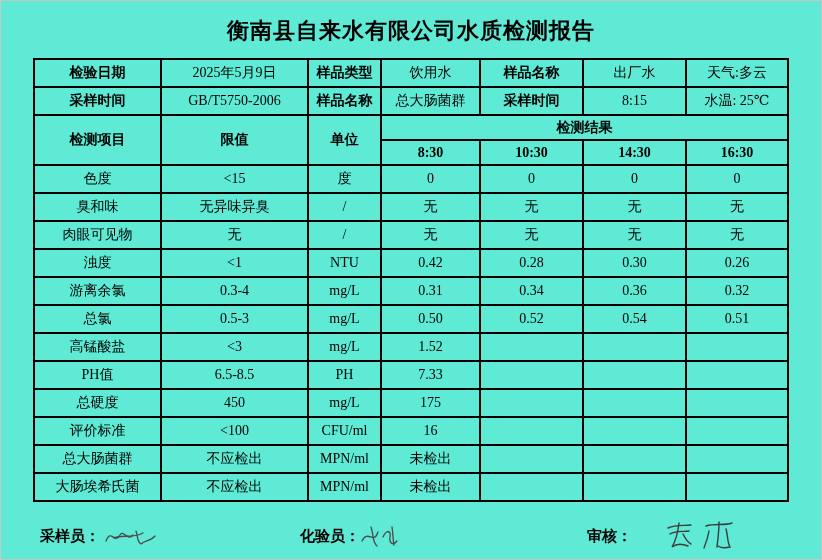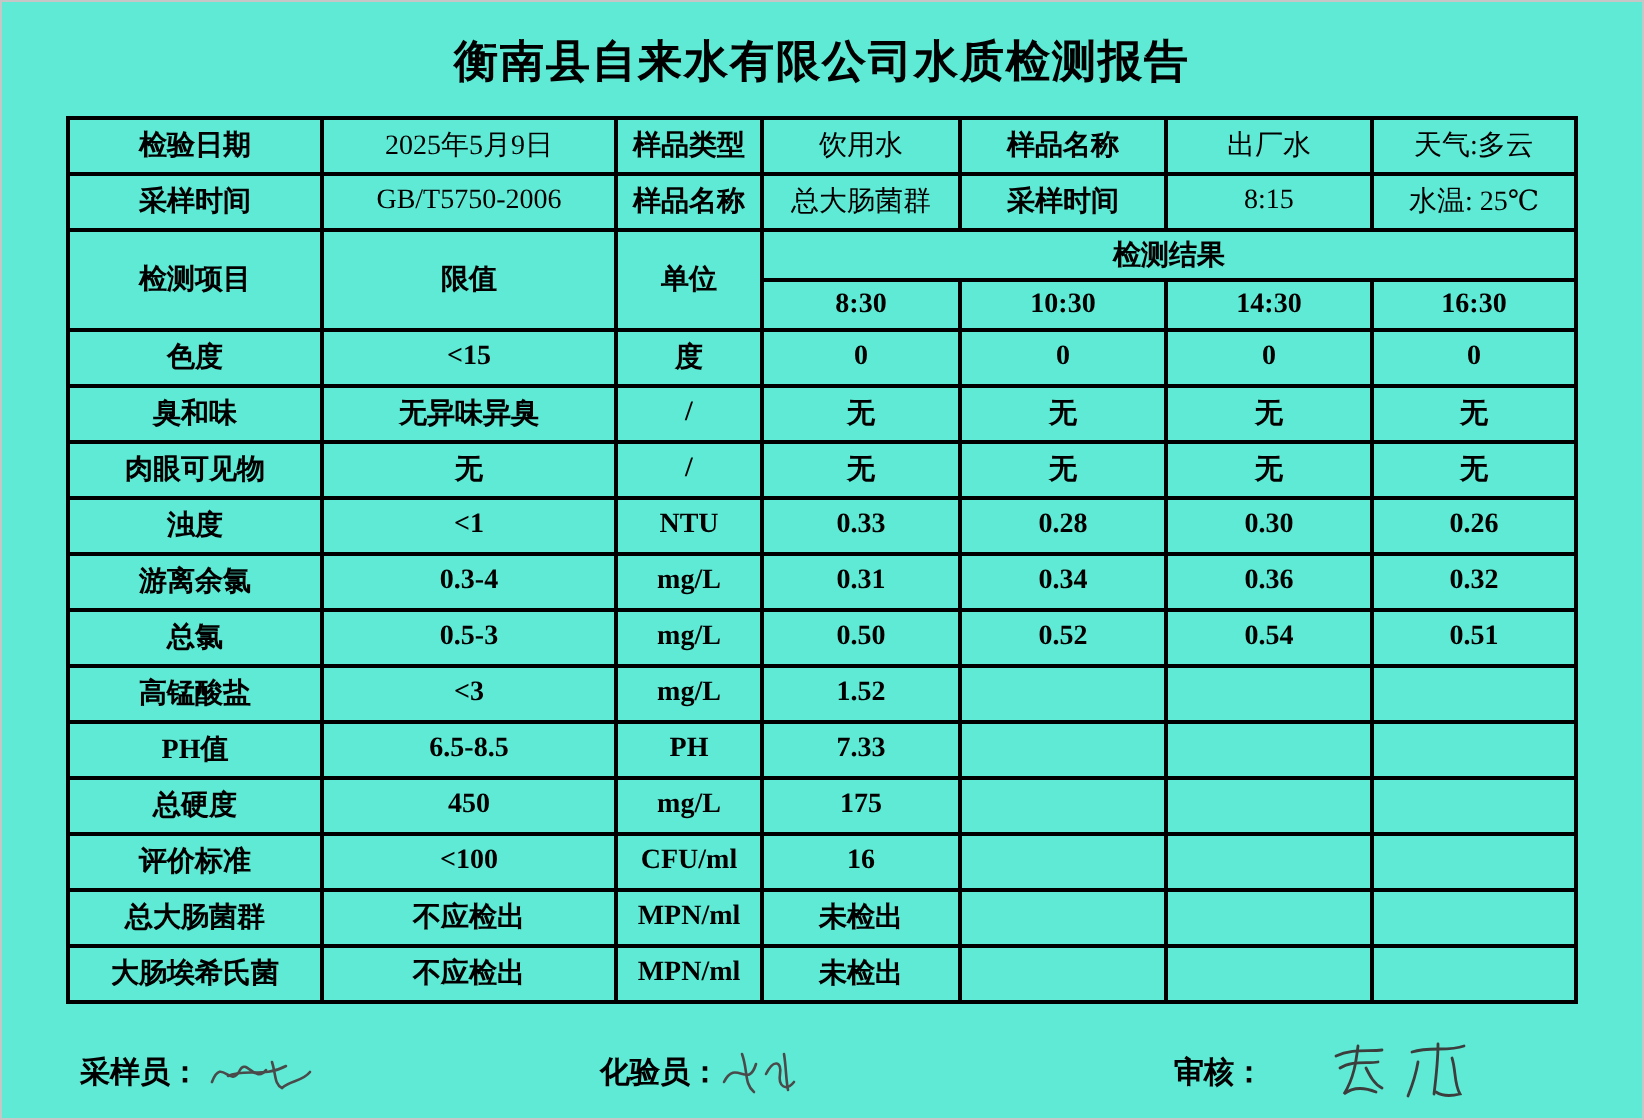--- a/index.html
+++ b/index.html
@@ -36,21 +36,21 @@
     border: 2px solid #000;
     text-align: center;
     vertical-align: middle;
     padding: 0 2px;
     overflow: hidden;
     white-space: nowrap;
   }
   .lbl { font-weight: 700; }
   tr.r-info   { height: 28px; }
   tr.r-head   { height: 25px; }
-  tr.r-data   { height: 28px; font-weight: bold; }
+  tr.r-data   { height: 28px; }
   .footer {
     position: absolute;
     left: 1px; top: 518px;
     width: 822px; height: 40px;
   }
   .footer .f-lbl {
     position: absolute;
     top: 8px;
     font-size: 15px;
     font-weight: 700;
@@ -136,21 +136,21 @@
       <td>无</td>
       <td>无</td>
       <td>无</td>
       <td>无</td>
     </tr>
 
     <tr class="r-data">
       <td>浊度</td>
       <td>&lt;1</td>
       <td>NTU</td>
-      <td>0.33</td>
+      <td>0.42</td>
       <td>0.28</td>
       <td>0.30</td>
       <td>0.26</td>
     </tr>
 
     <tr class="r-data">
       <td>游离余氯</td>
       <td>0.3-4</td>
       <td>mg/L</td>
       <td>0.31</td>

